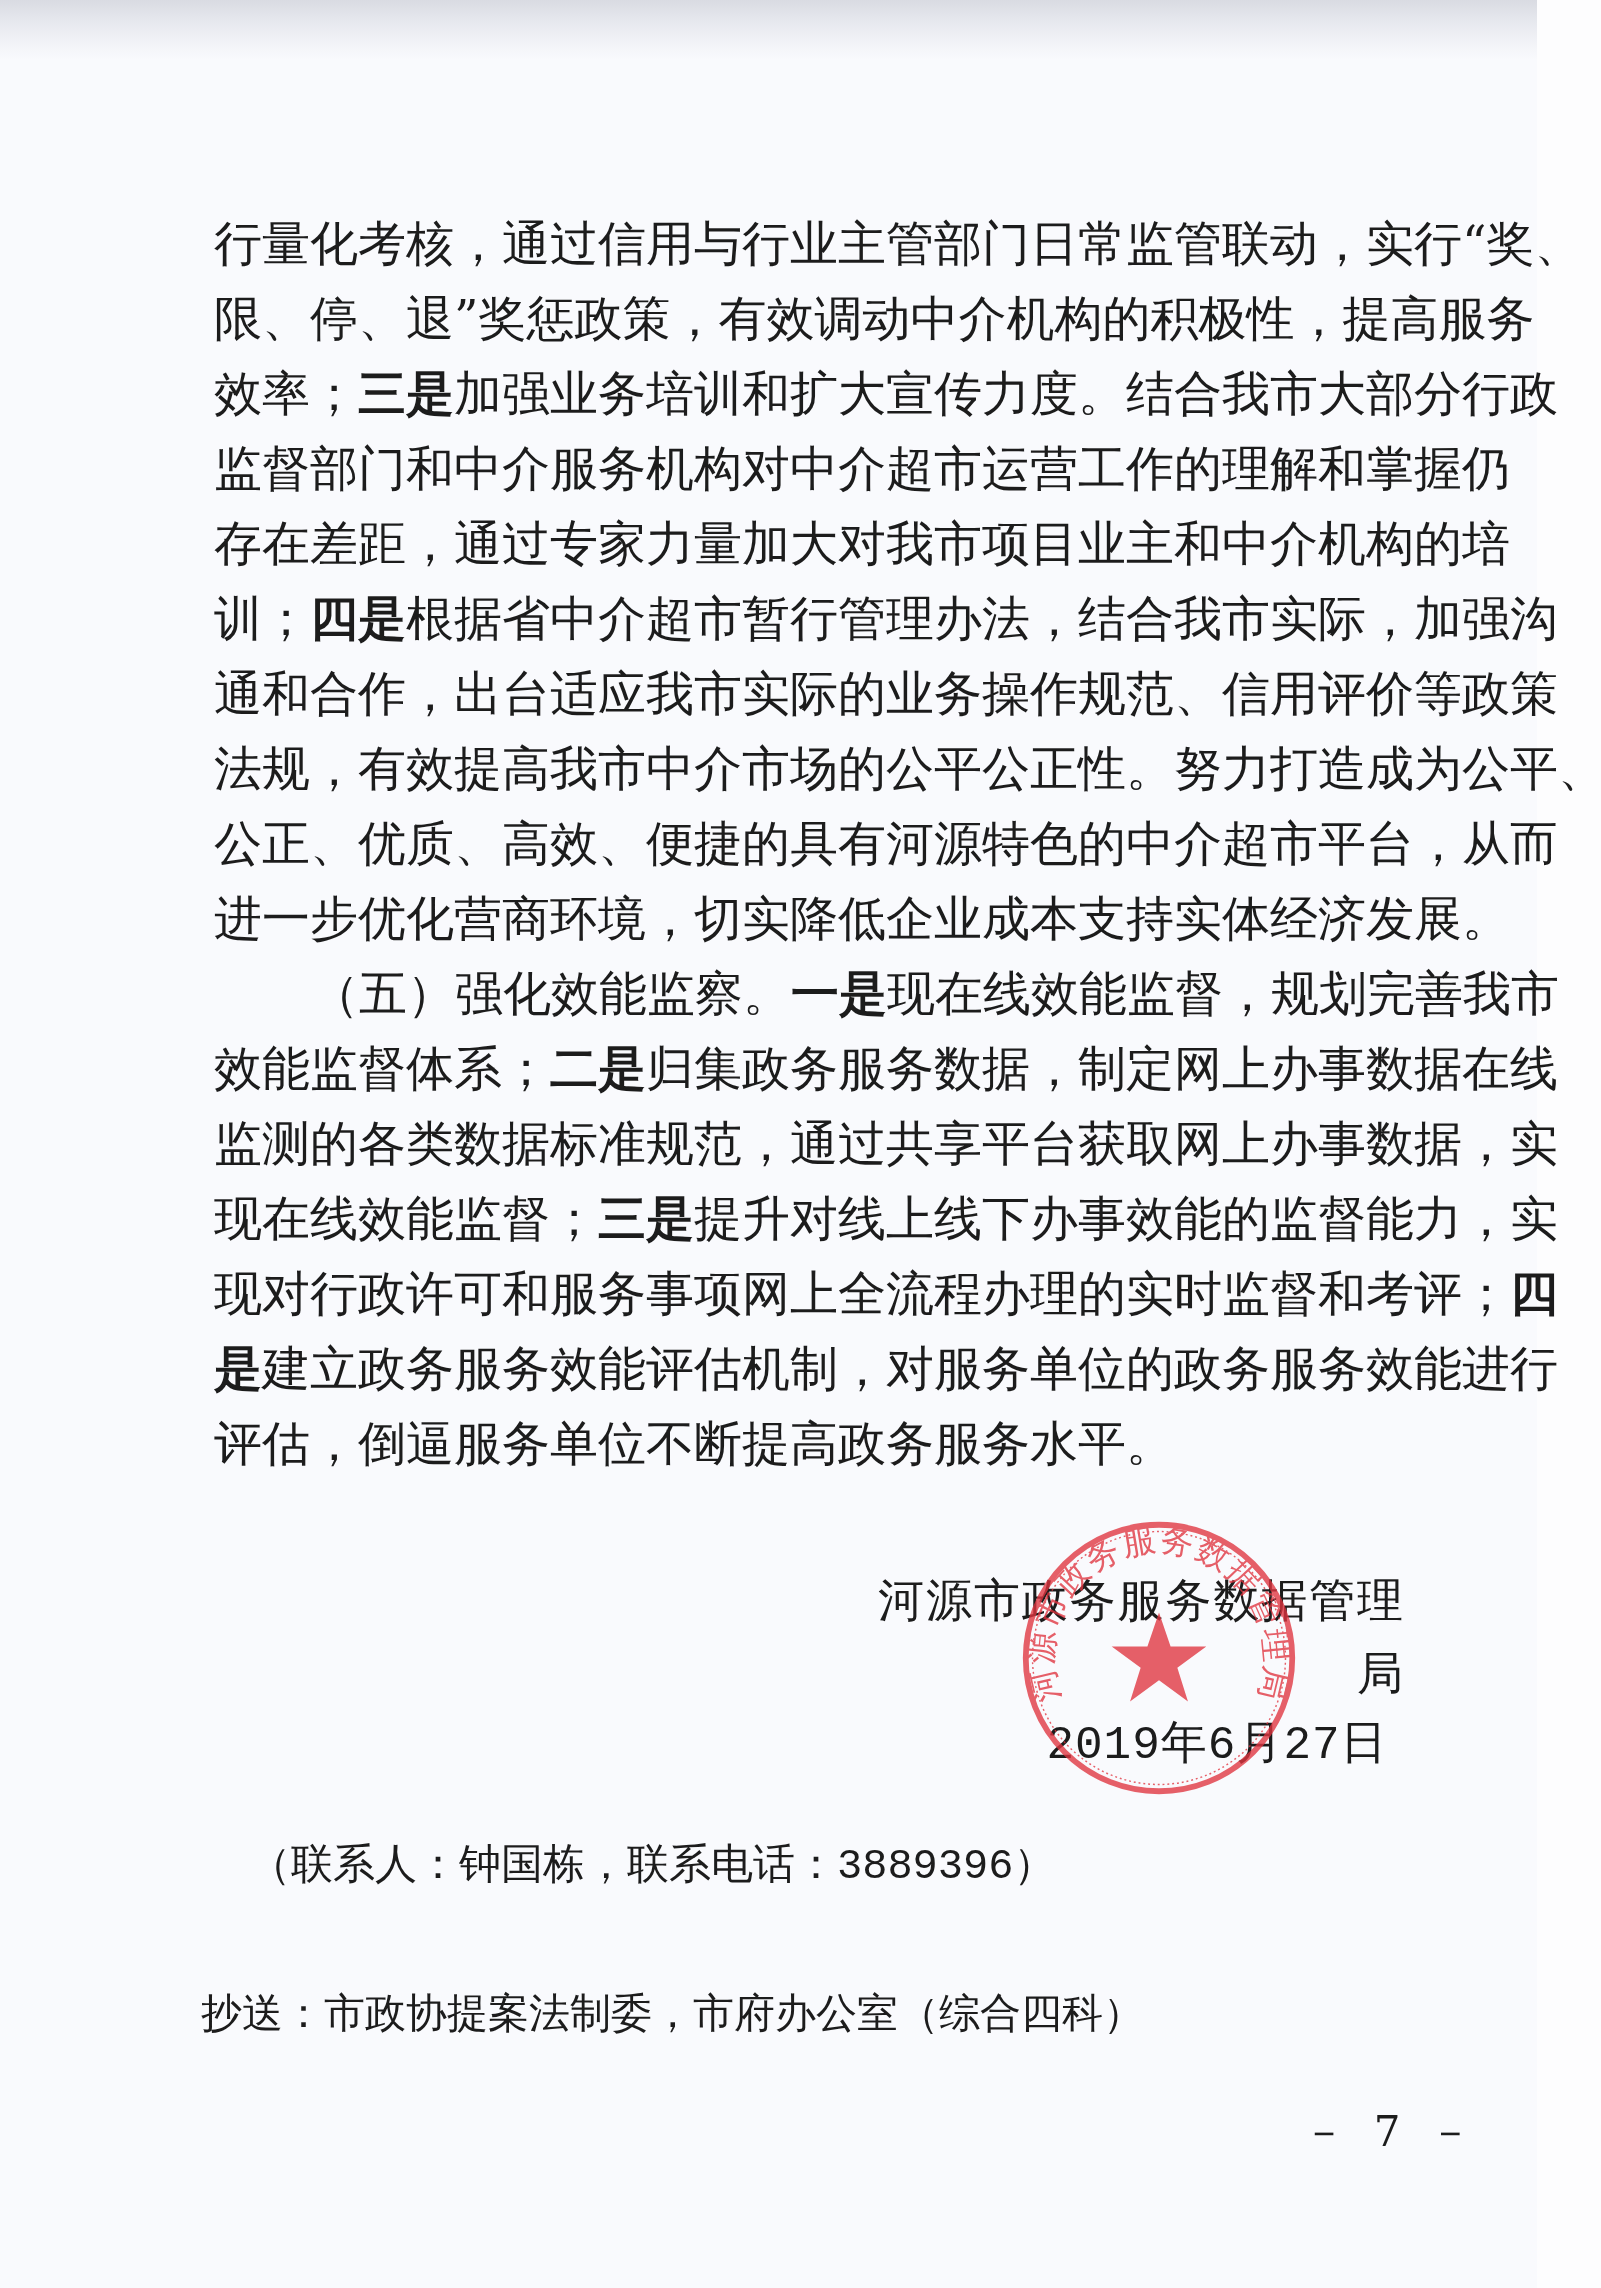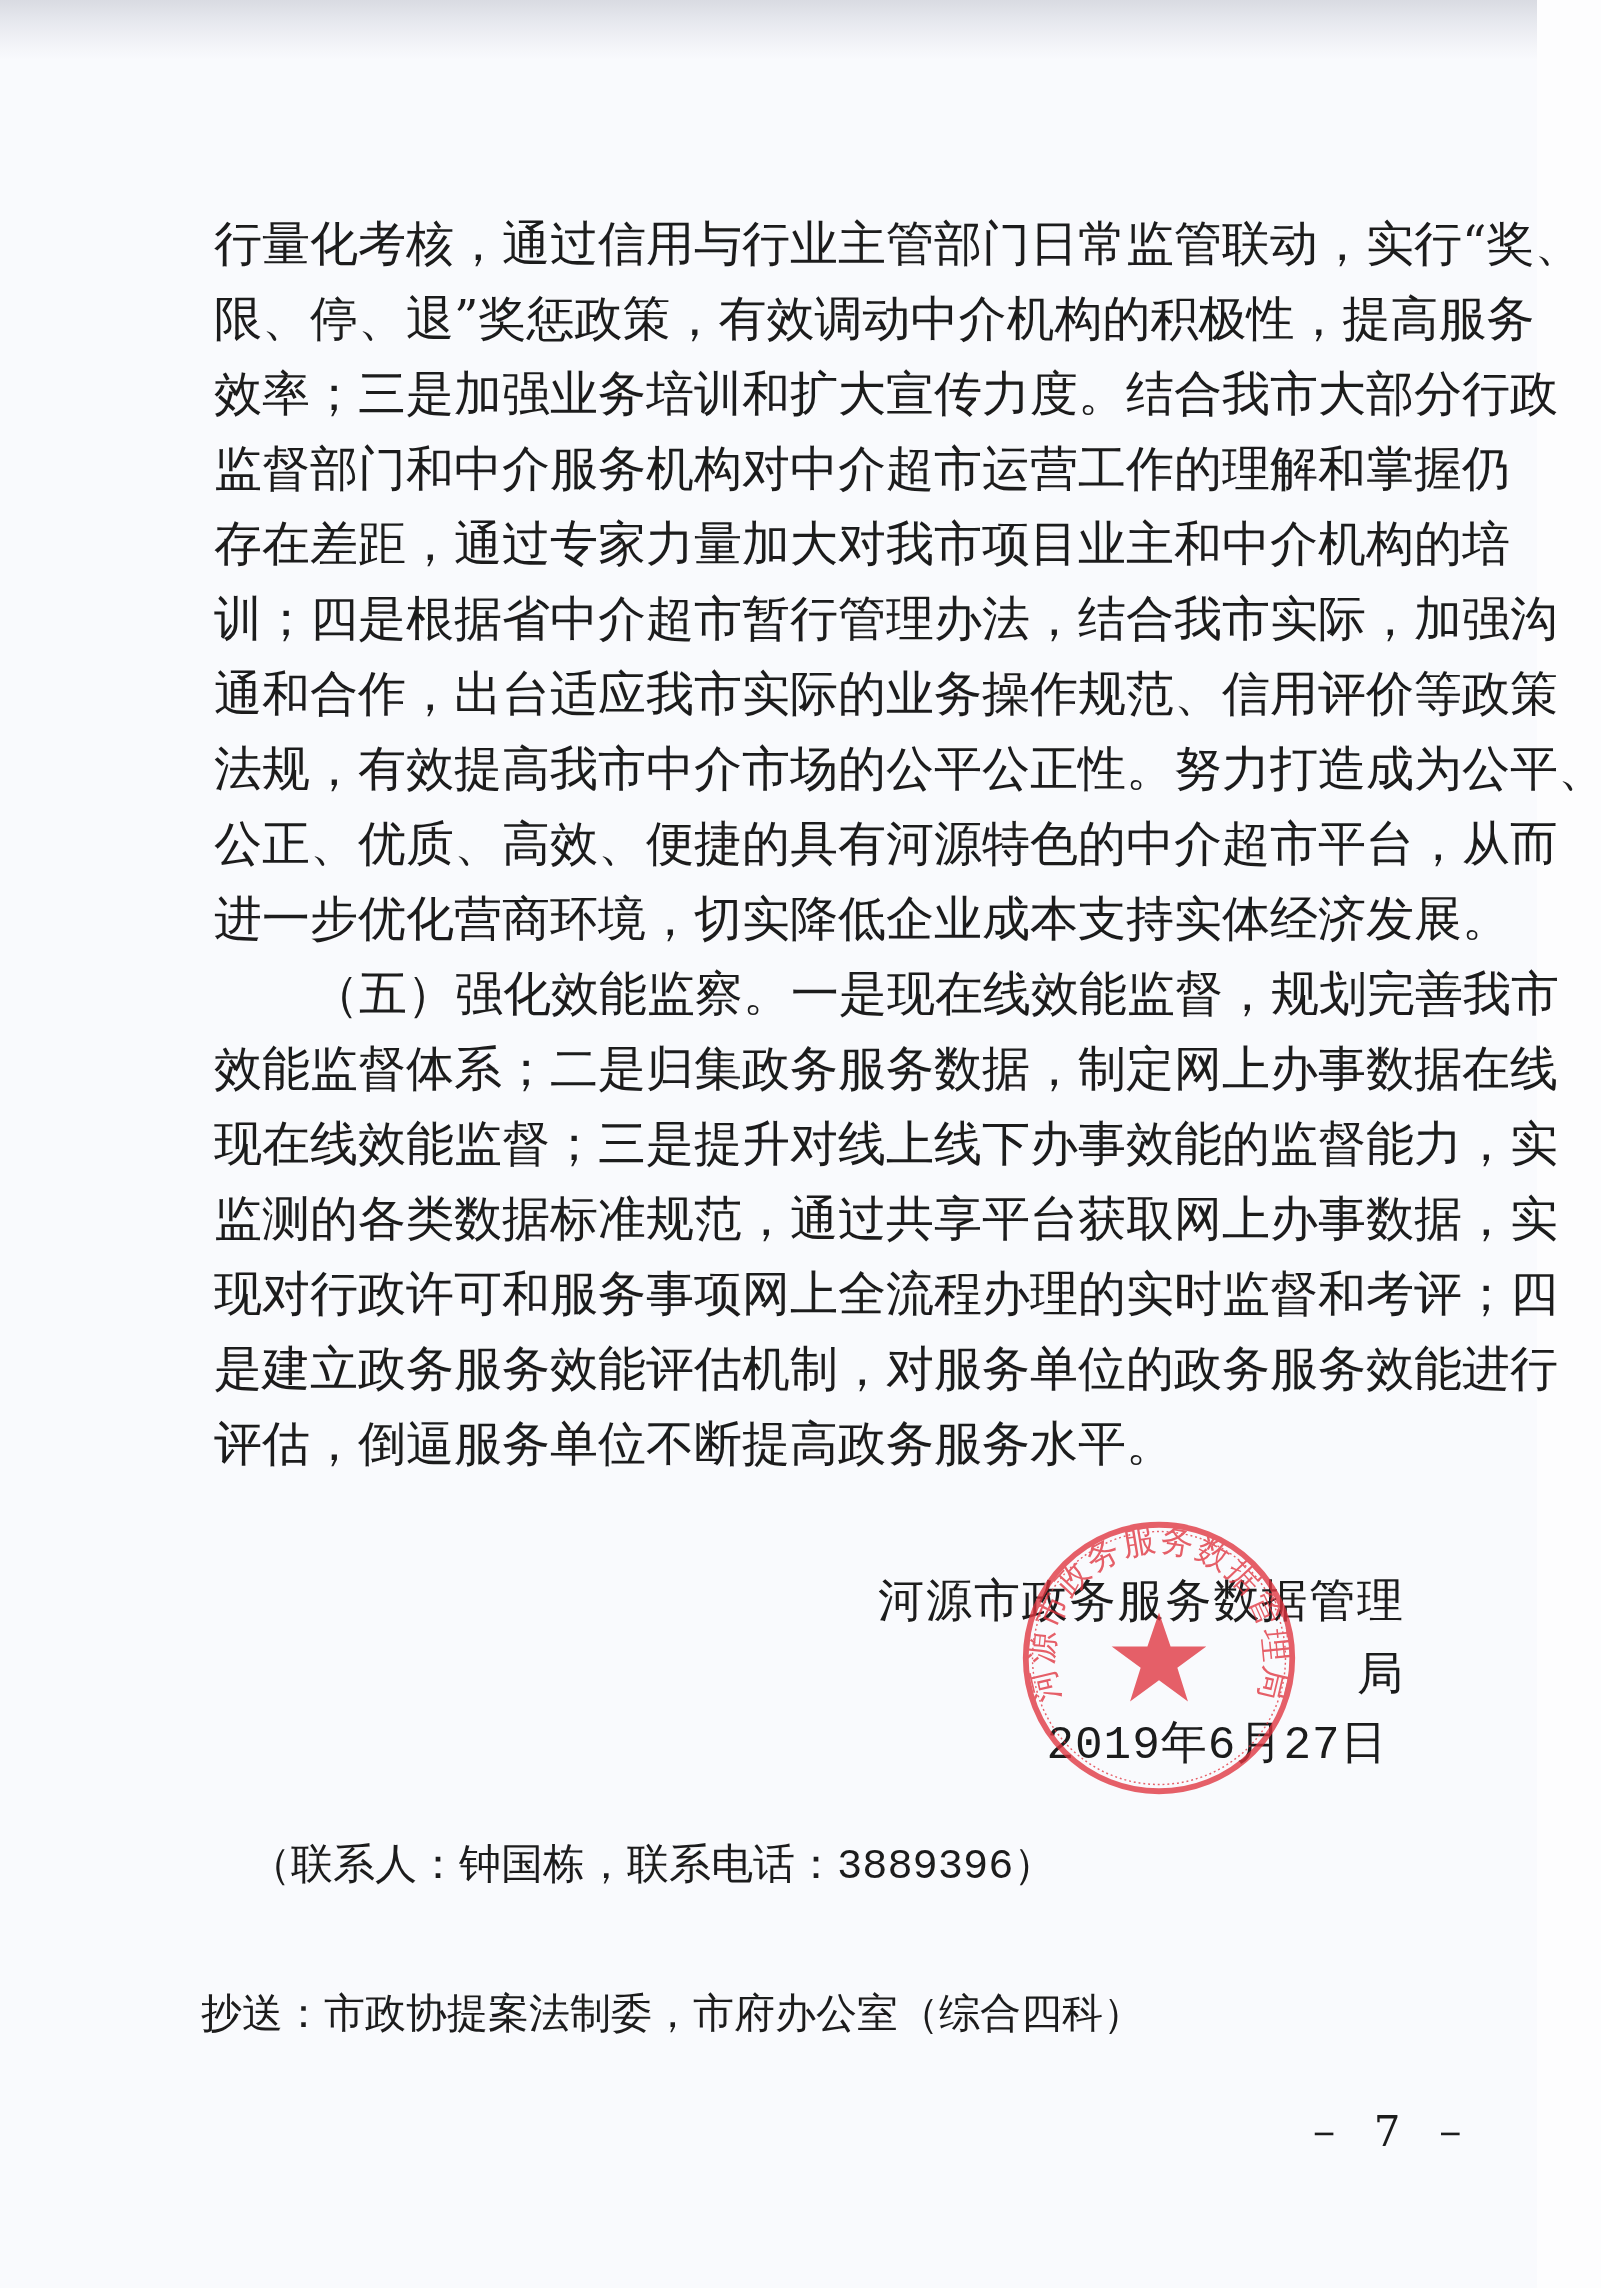--- a/index.html
+++ b/index.html
@@ -20,21 +20,21 @@
   .body-text {
     position: absolute; left: 214px; top: 206px; width: 1197px;
     font-size: 48px; line-height: 75px; letter-spacing: 0px;
   }
   .line {
     display: block; height: 75px; white-space: nowrap;
     text-align: justify; text-align-last: justify;
   }
   .line.last { text-align-last: left; }
   .line.indent { padding-left: 97px; }
-  .b { font-weight: normal; margin-top: 19px; }
+  .b { font-weight: bold; margin-top: 19px; }
   .signature {
     position: absolute; left: 864px; top: 1564px; width: 541px;
     font-size: 46px; line-height: 73px; text-align: right;
   }
   .sig-org { display: block; letter-spacing: 1.9px; }
   .sig-date { display: block; padding-right: 17.4px; letter-spacing: 1px; font-family: Liberation Mono, monospace; }
   .stamp {
     position: absolute; left: 1019px; top: 1518px; width: 280px; height: 280px;
     pointer-events: none; opacity: 0.78;
   }
@@ -63,22 +63,22 @@
     <span class="line"><span>效率；</span><span class="b">三是</span><span>加强业务培训和扩大宣传力度。结合我市大部分行政</span></span>
     <span class="line"><span>监督部门和中介服务机构对中介超市运营工作的理解和掌握仍</span></span>
     <span class="line"><span>存在差距，通过专家力量加大对我市项目业主和中介机构的培</span></span>
     <span class="line"><span>训；</span><span class="b">四是</span><span>根据省中介超市暂行管理办法，结合我市实际，加强沟</span></span>
     <span class="line"><span>通和合作，出台适应我市实际的业务操作规范、信用评价等政策</span></span>
     <span class="line"><span>法规，有效提高我市中介市场的公平公正性。努力打造成为公平、</span></span>
     <span class="line"><span>公正、优质、高效、便捷的具有河源特色的中介超市平台，从而</span></span>
     <span class="line last"><span>进一步优化营商环境，切实降低企业成本支持实体经济发展。</span></span>
     <span class="line indent"><span>（五）强化效能监察。</span><span class="b">一是</span><span>现在线效能监督，规划完善我市</span></span>
     <span class="line"><span>效能监督体系；</span><span class="b">二是</span><span>归集政务服务数据，制定网上办事数据在线</span></span>
+    <span class="line"><span>监测的各类数据标准规范，通过共享平台获取网上办事数据，实</span></span>
     <span class="line"><span>现在线效能监督；</span><span class="b">三是</span><span>提升对线上线下办事效能的监督能力，实</span></span>
-    <span class="line"><span>监测的各类数据标准规范，通过共享平台获取网上办事数据，实</span></span>
     <span class="line"><span>现对行政许可和服务事项网上全流程办理的实时监督和考评；</span><span class="b">四</span></span>
     <span class="line"><span class="b">是</span><span>建立政务服务效能评估机制，对服务单位的政务服务效能进行</span></span>
     <span class="line last"><span>评估，倒逼服务单位不断提高政务服务水平。</span></span>
   </div>
 
 <div class="signature">
   <span class="sig-org">河源市政务服务数据管理局</span>
   <span class="sig-date">2019年6月27日</span>
 </div>
 

